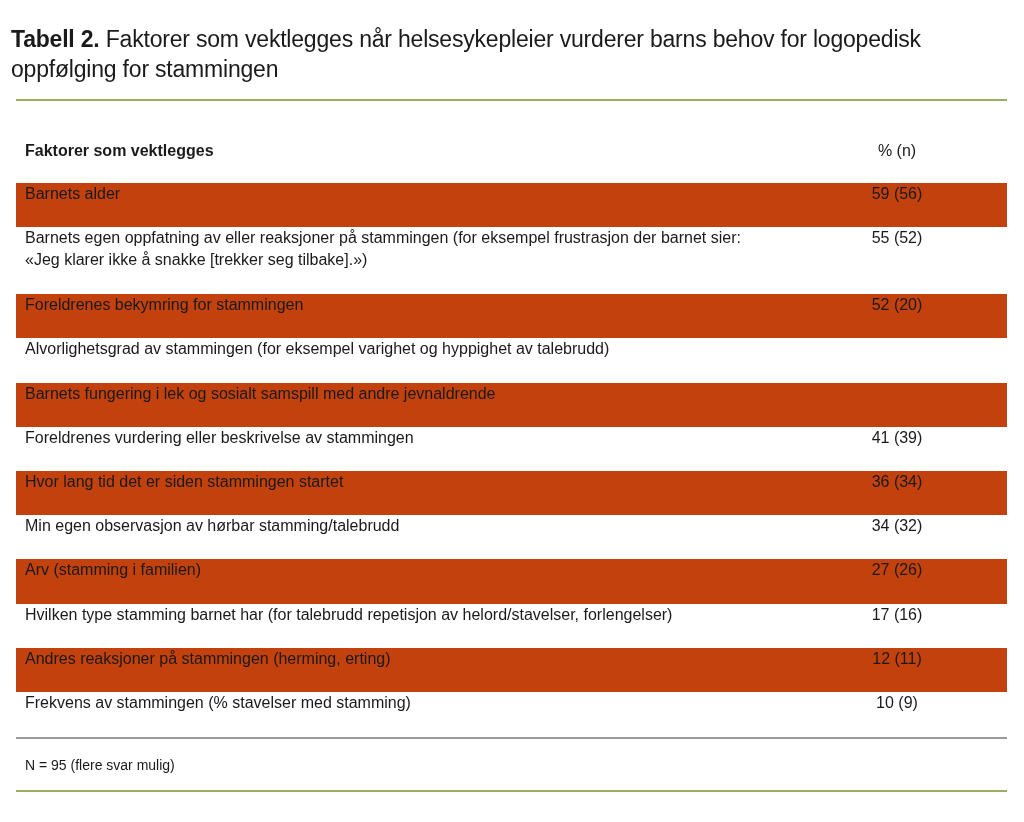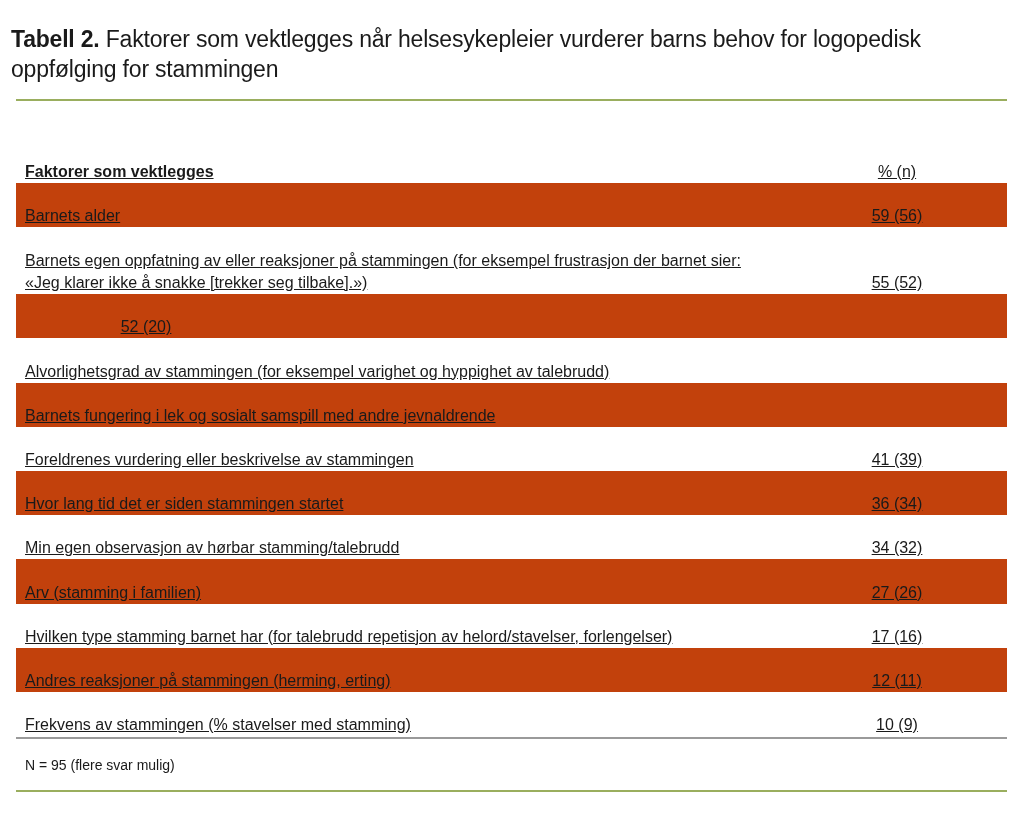--- a/index.html
+++ b/index.html
@@ -46,24 +46,23 @@
       top: 737px;
     }
     .table {
       position: absolute;
       left: 16px;
       top: 140px;
       width: 991px;
     }
     .row {
       display: flex;
-      align-items: flex-end;
+      align-items: flex-start;
       width: 991px;
       box-sizing: border-box;
-      text-decoration: underline;
     }
     .row.header {
       height: 43px;
     }
     .row.data {
       height: 44.2px;
     }
     .row.tall {
       height: 67px;
     }
@@ -116,20 +115,21 @@
 
   <div class="row data shaded">
     <div class="cell-factor">Barnets alder</div>
     <div class="cell-value">59 (56)</div>
   </div>
   <div class="row tall">
     <div class="cell-factor" style="padding-right:270px;">Barnets egen oppfatning av eller reaksjoner på stammingen (for eksempel frustrasjon der barnet sier: «Jeg klarer ikke å snakke [trekker seg tilbake].»)</div>
     <div class="cell-value" style="margin-left:-270px;">55 (52)</div>
   </div>
   <div class="row data shaded">
+    <div class="cell-factor">Foreldrenes bekymring for stammingen</div>
     <div class="cell-value">52 (20)</div>
   </div>
   <div class="row data">
     <div class="cell-factor">Alvorlighetsgrad av stammingen (for eksempel varighet og hyppighet av talebrudd)</div>
   </div>
   <div class="row data shaded">
     <div class="cell-factor">Barnets fungering i lek og sosialt samspill med andre jevnaldrende</div>
   </div>
   <div class="row data">
     <div class="cell-factor">Foreldrenes vurdering eller beskrivelse av stammingen</div>

